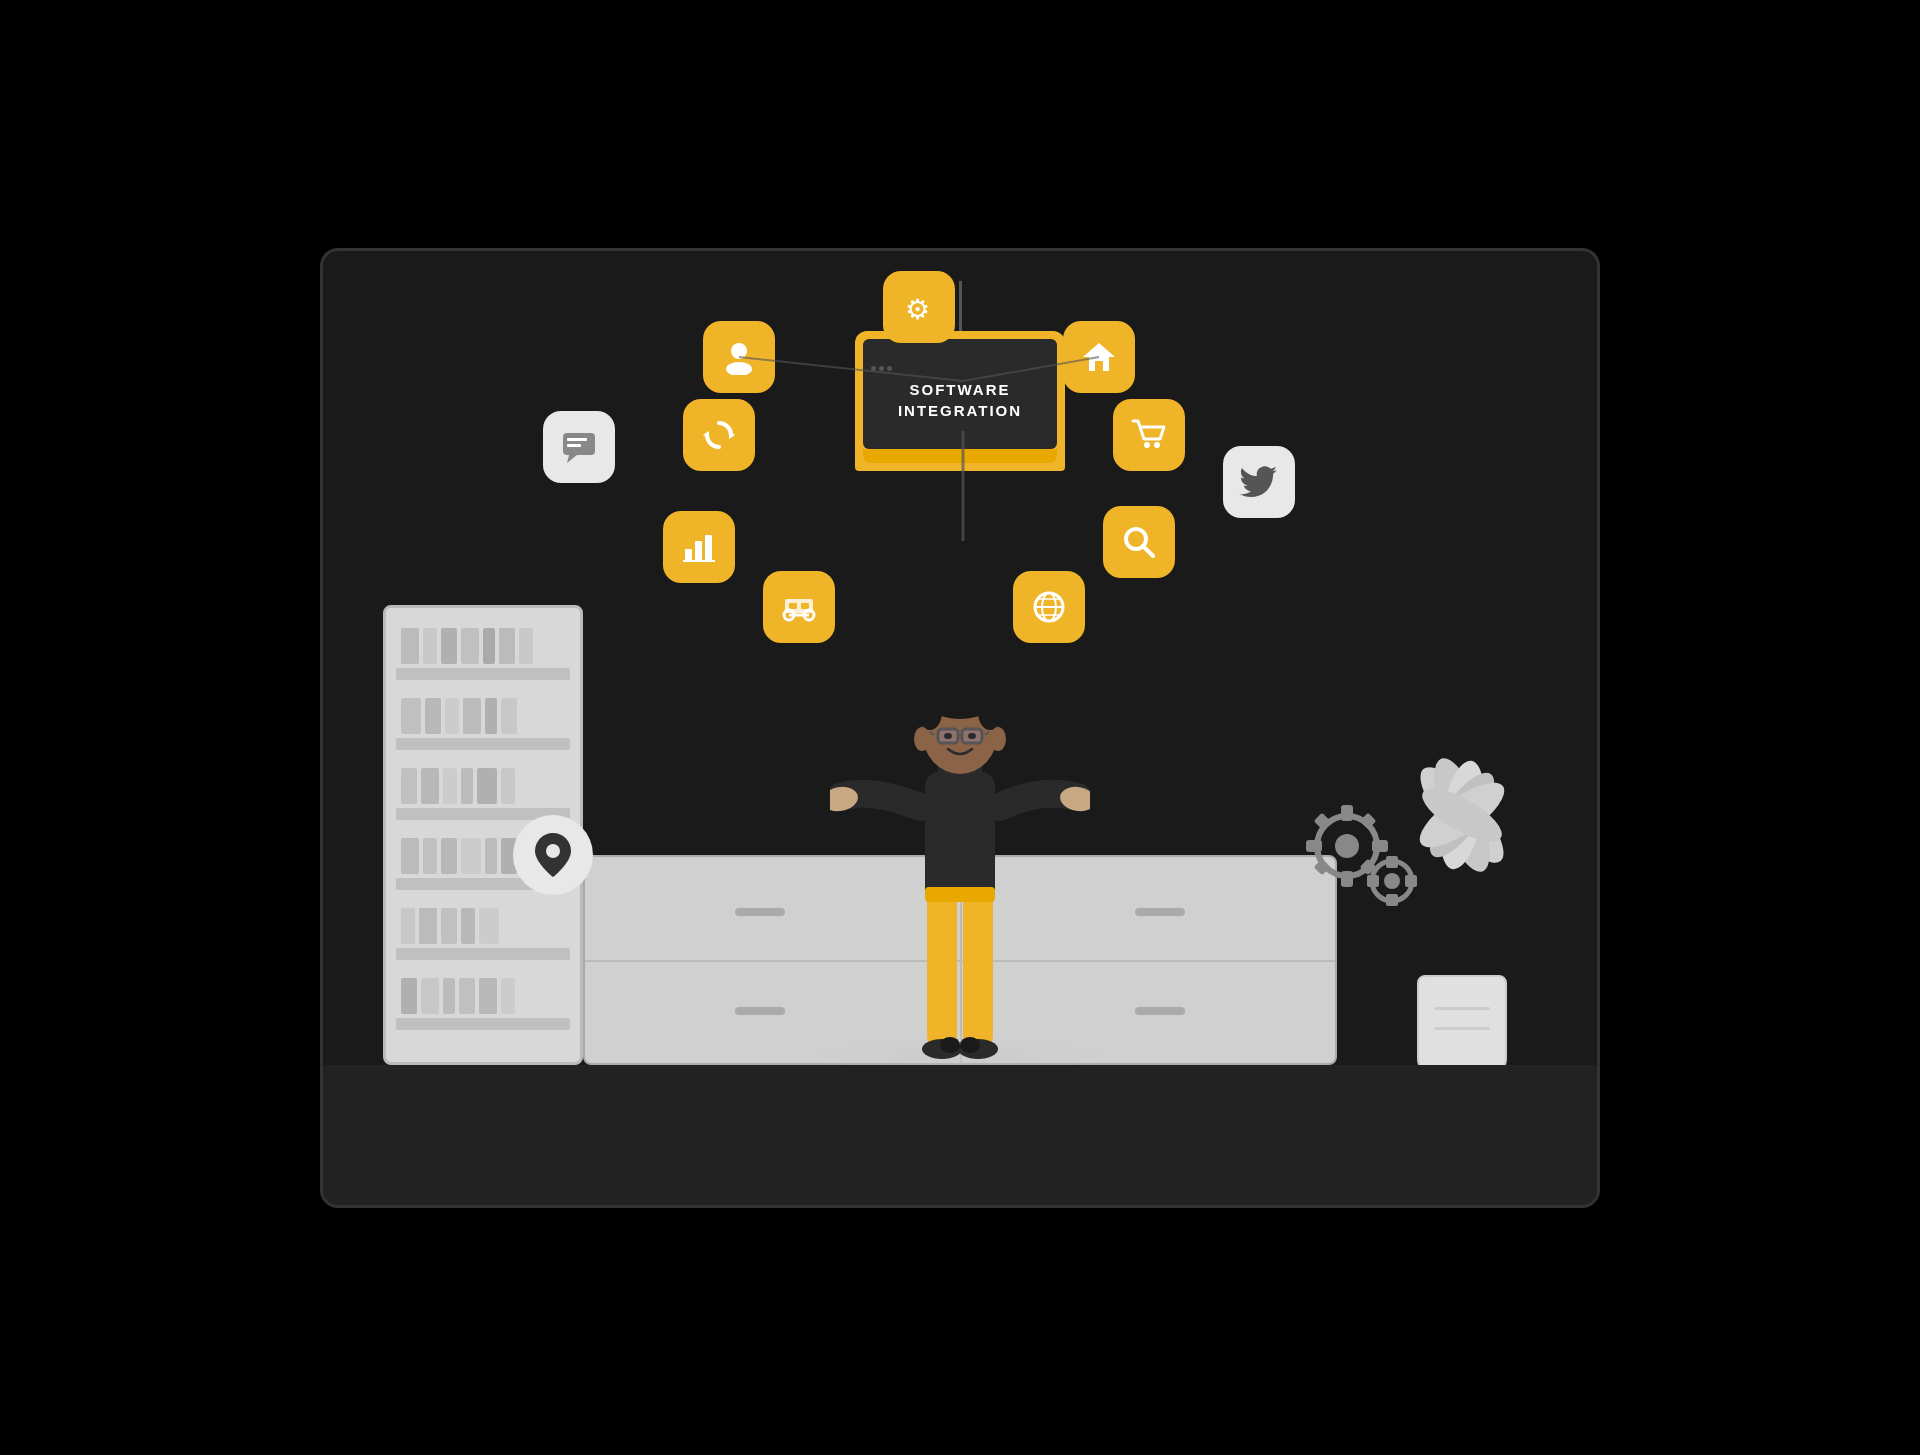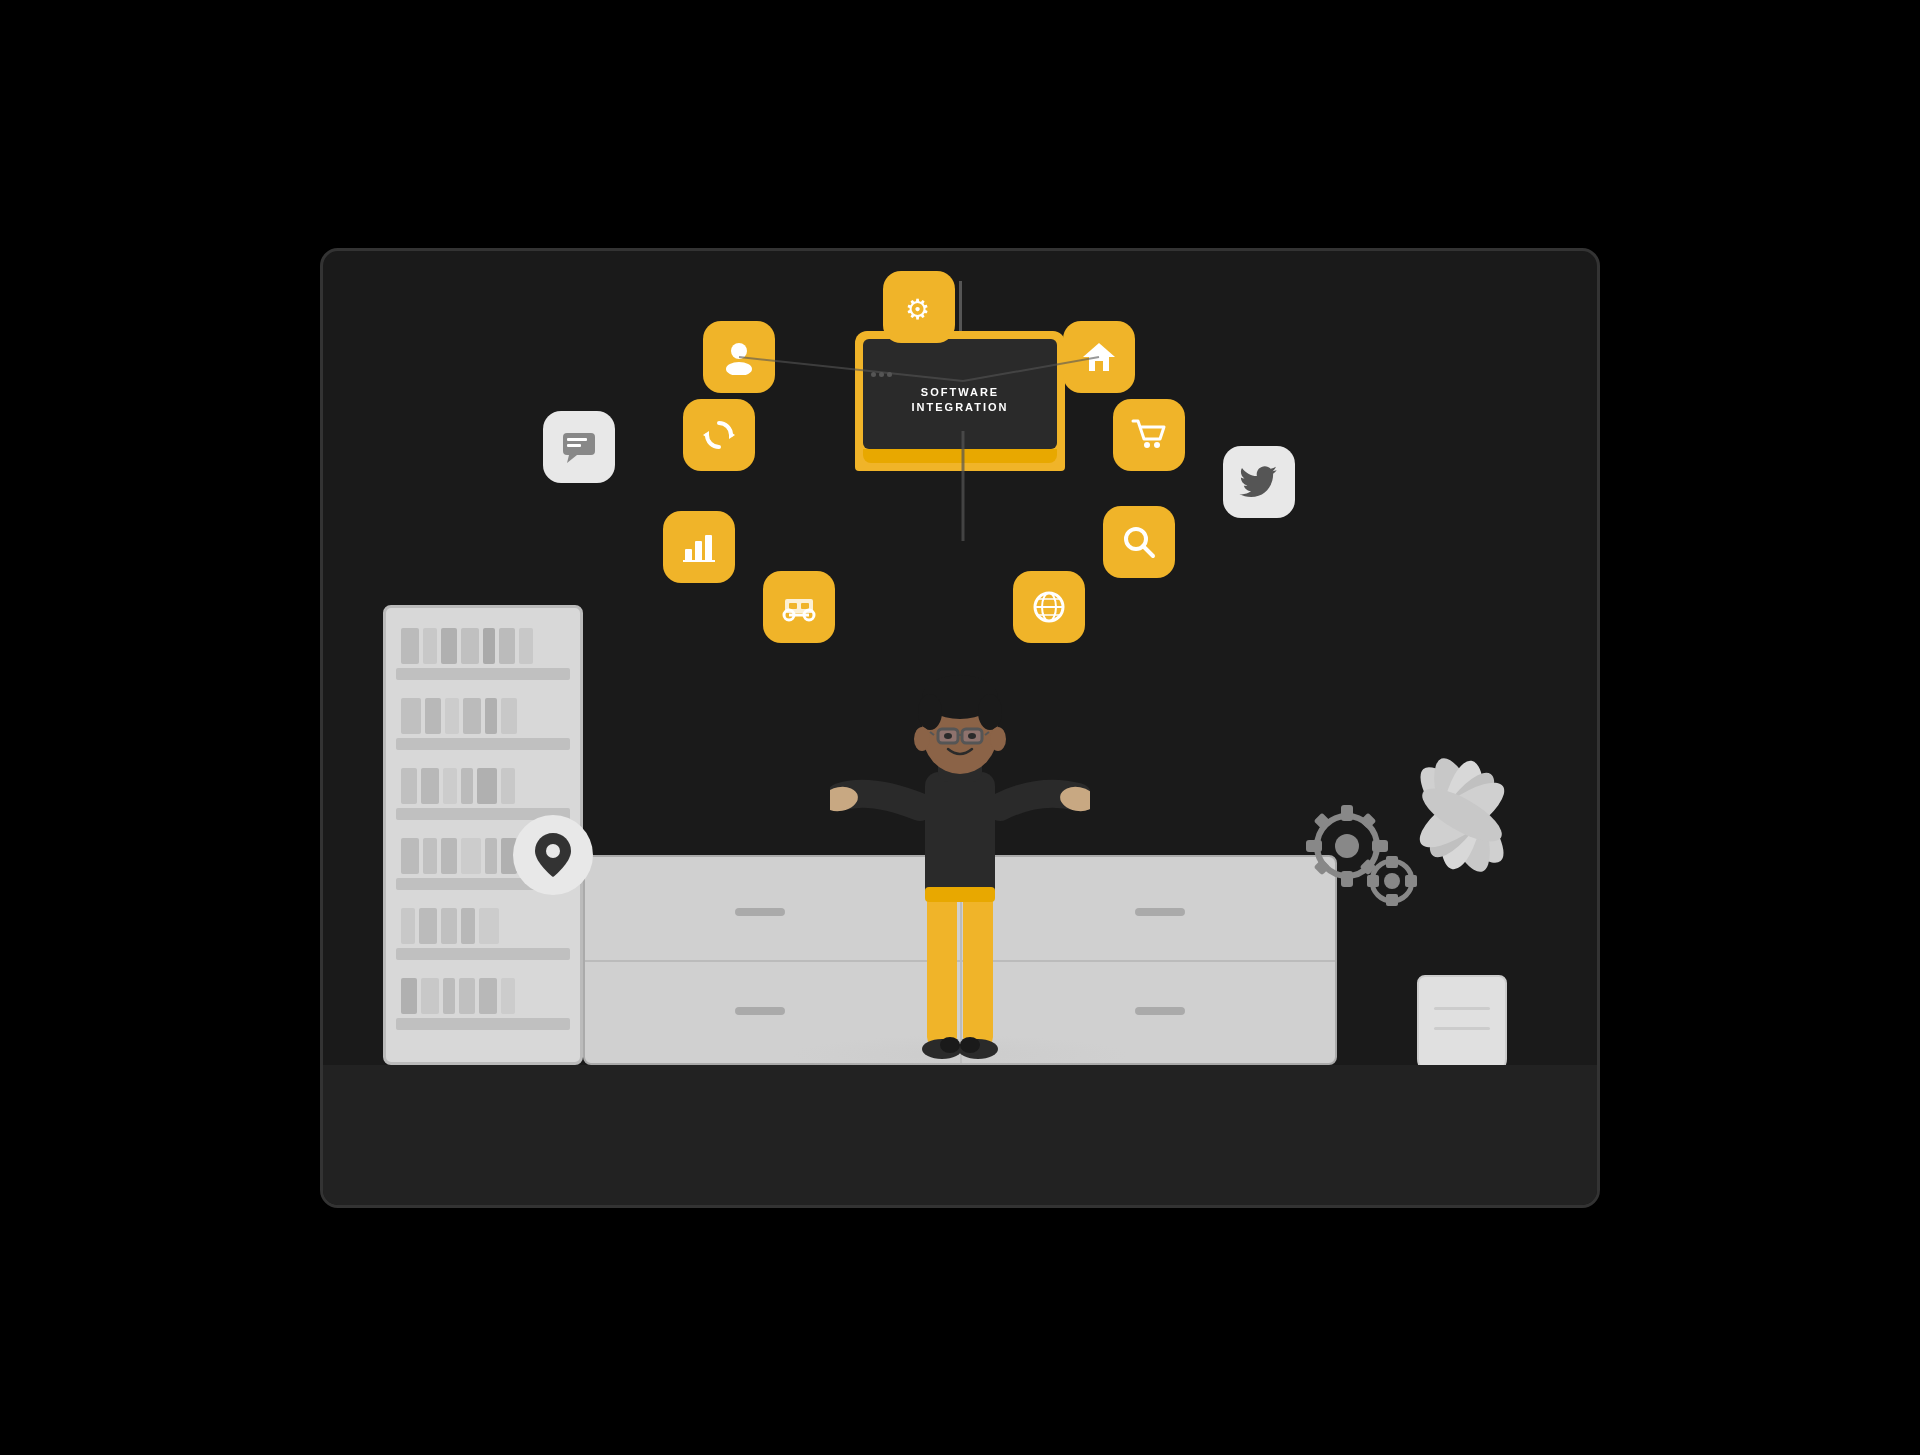--- a/index.html
+++ b/index.html
@@ -187,21 +187,21 @@
 
     <div style="width:3px;height:50px;background:#555;"></div>
 
     <div style="width:210px;background:#f0b429;border-radius:12px 12px 4px 4px;padding:8px;">
       <div style="background:#2a2a2a;border-radius:6px;padding:10px 8px;min-height:110px;display:flex;flex-direction:column;align-items:center;justify-content:center;">
         <div style="display:flex;gap:3px;margin-bottom:8px;align-self:flex-start;">
           <div style="width:5px;height:5px;border-radius:50%;background:#555;"></div>
           <div style="width:5px;height:5px;border-radius:50%;background:#555;"></div>
           <div style="width:5px;height:5px;border-radius:50%;background:#555;"></div>
         </div>
-        <div style="color:#fff;font-family:Arial,sans-serif;font-weight:900;font-size:11px;text-align:center;line-height:1.4;letter-spacing:2px;">
+        <div style="color:#fff;font-family:Arial,sans-serif;font-weight:900;font-size:15px;text-align:center;line-height:1.4;letter-spacing:2px;">
           <span>SOFTWARE</span><br>
           <span>INTEGRATION</span>
         </div>
       </div>
       <div style="height:14px;background:#e8a800;border-radius:0 0 8px 8px;"></div>
     </div>
   </div>
 
   <div class="icon-badge yellow" style="top:70px;left:380px;">
     <svg width="36" height="36" viewBox="0 0 36 36">

